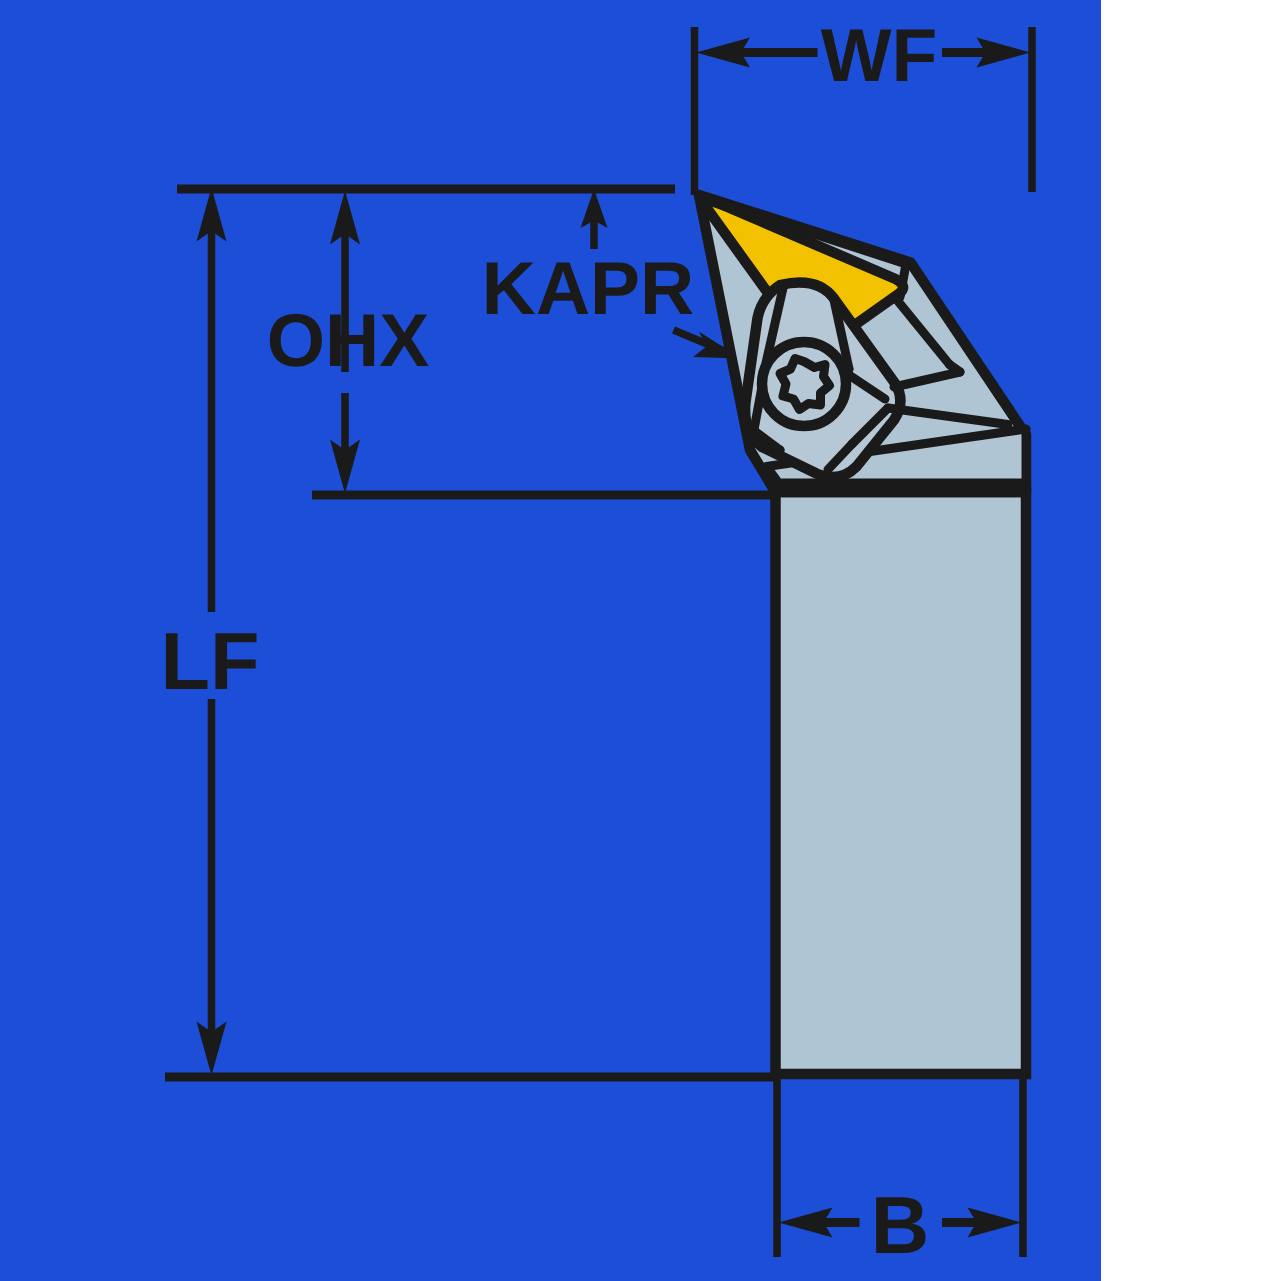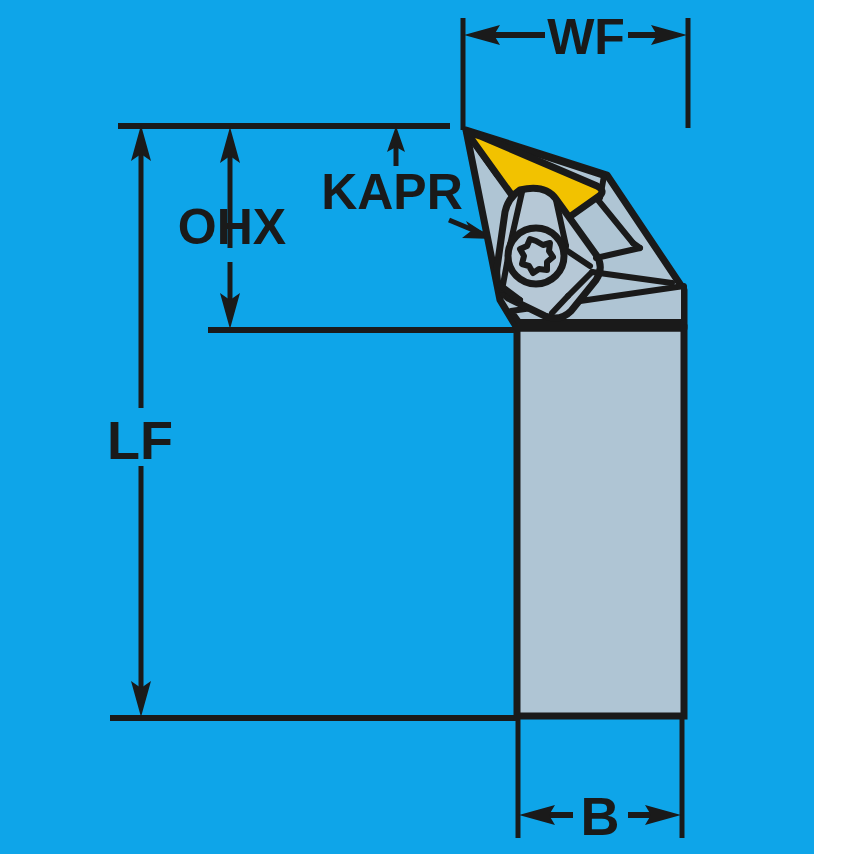--- a/index.html
+++ b/index.html
@@ -2,23 +2,23 @@
 <html><head>
 <meta charset="utf-8">
 <style>
   html, body {
     margin: 0;
     padding: 0;
     background: #ffffff;
   }
   #stage {
     position: relative;
-    width: 814px;
+    width: 734px;
     height: 854px;
-    background: #0ea5e9;
+    background: #1d4ed8;
     overflow: hidden;
     font-family: "Liberation Sans", sans-serif;
   }
   #drawing {
     position: absolute;
     left: 0;
     top: 0;
     width: 854px;
     height: 854px;
   }

